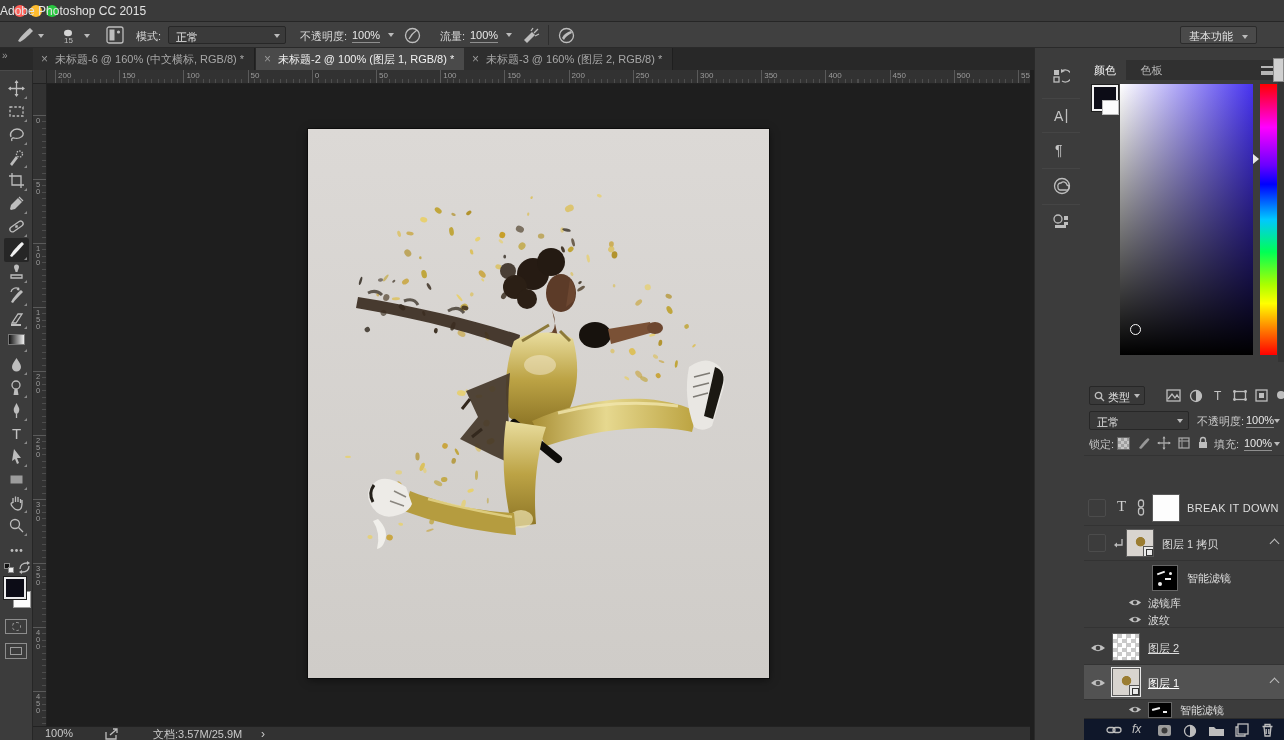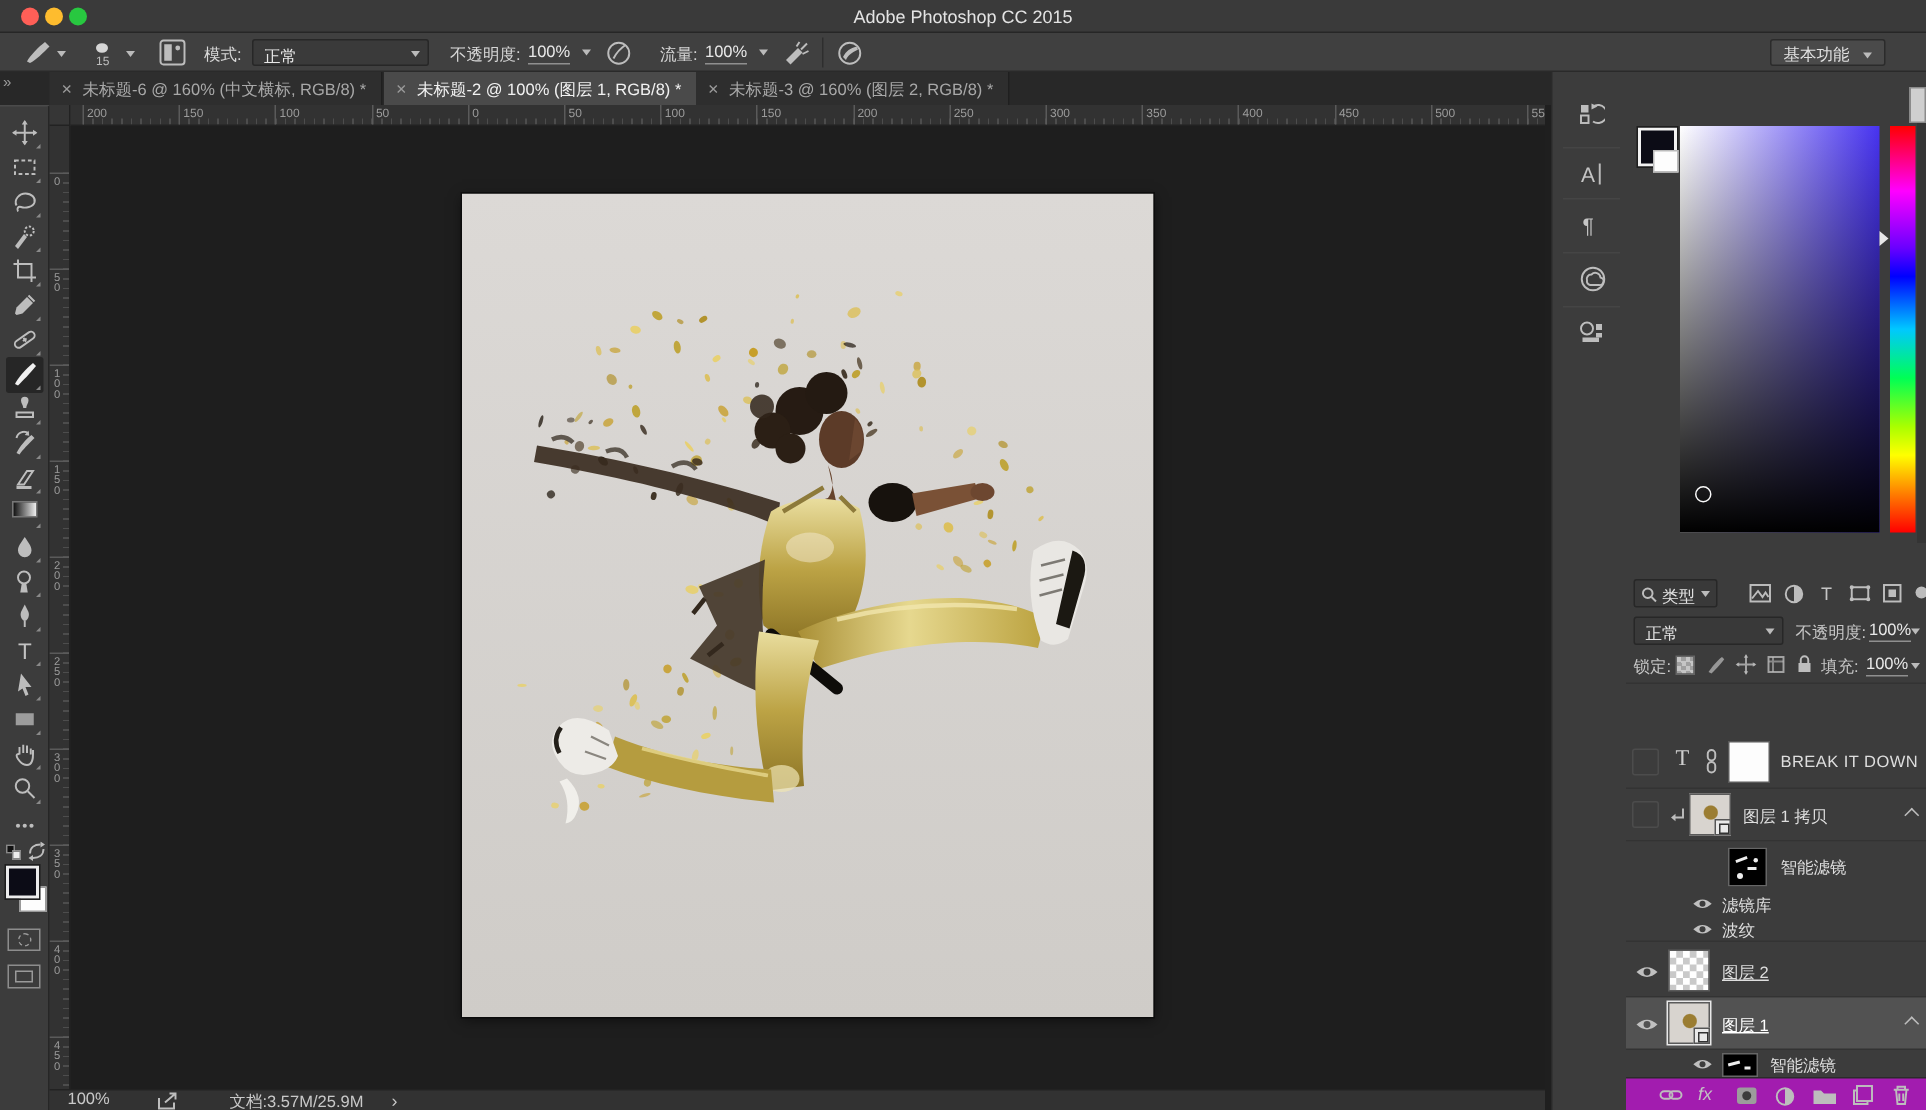--- a/index.html
+++ b/index.html
@@ -2,21 +2,21 @@
 <html><head>
 <meta charset="utf-8">
 <style>
   html,body{margin:0;padding:0;background:#111;}
   *{box-sizing:border-box;font-family:"Liberation Sans","DejaVu Sans",sans-serif;}
   .app{position:relative;width:1284px;height:740px;background:#1f1f1f;overflow:hidden;color:#cfcfcf;}
   .abs{position:absolute;}
   
   .titlebar{left:0;top:0;width:1284px;height:22px;background:#3a3a3a;border-bottom:1px solid #262626;}
   .tl{width:12px;height:12px;border-radius:50%;top:5px;}
-  .title{left:0;right:0;top:4px;text-align:center;font-size:12px;color:#e3e3e3;}
+  .title{left:0;right:0;top:4px;text-align:left;font-size:12px;color:#e3e3e3;}
   
   .optionsbar{left:0;top:22px;width:1284px;height:26px;background:#404040;border-bottom:1px solid #2a2a2a;}
   .opt-lbl{font-size:11px;color:#d6d6d6;top:7px;}
   .opt-val{font-size:11px;color:#e8e8e8;}
   .dd{background:#3a3a3a;border:1px solid #272727;border-radius:2px;height:18px;top:4px;}
   .chev{width:0;height:0;border-left:3.5px solid transparent;border-right:3.5px solid transparent;border-top:4px solid #bbb;display:inline-block;}
   .scrub{border-bottom:1px solid #8f8f8f;padding-bottom:1px;}
   .vsep{width:1px;background:#2e2e2e;top:3px;height:20px;}
   .ws-btn{height:18px;top:4px;background:#4a4a4a;border:1px solid #2b2b2b;border-radius:2px;font-size:11px;color:#e0e0e0;padding:2px 8px;}
   
@@ -84,21 +84,21 @@
   .checker{background:conic-gradient(#c9c9c9 25%,#ffffff 0 50%,#c9c9c9 0 75%,#ffffff 0);background-size:9px 9px;}
   .photo-thumb{background:radial-gradient(circle at 52% 45%,#9b7d32 0 22%,#d8d4cf 26%);background-color:#d8d4cf;}
   .so-badge{position:absolute;right:-1px;bottom:-1px;width:11px;height:11px;background:#e9e9e9;border:1px solid #555;}
   .so-badge:before{content:"";position:absolute;left:2px;top:2px;width:5px;height:5px;border:1px solid #333;}
   .lname{font-size:11px;color:#dedede;white-space:nowrap;}
   .eye{fill:#c0c0c0;}
   .mask-thumb{background:#000;border:1px solid #666;position:relative;}
   .mask-thumb i{position:absolute;background:#eee;display:block;}
   .blendopt{width:12px;height:8px;border-top:2px solid #aaa;border-bottom:2px solid #aaa;position:relative;}
   .caret-up{width:7px;height:7px;border-left:1.5px solid #bdbdbd;border-top:1.5px solid #bdbdbd;transform:rotate(45deg);}
-  .lp-bottombar{left:0;top:356px;width:200px;height:22px;background:#a21caf;border-top:1px solid #2b2b2b;}
+  .lp-bottombar{left:0;top:356px;width:200px;height:22px;background:#0f172a;border-top:1px solid #2b2b2b;}
   
   .s{stroke:#bdbdbd;fill:none;stroke-width:1.3;}
   .f{fill:#bdbdbd;stroke:none;}
 </style>
 </head>
 <body>
 
 <div class="app">
 
   <div class="abs titlebar">
@@ -600,20 +600,25 @@
       <svg width="18" height="18" viewBox="0 0 18 18">
           <circle cx="6" cy="6" r="4" class="s"></circle>
           <rect x="12" y="3" width="4" height="4" class="f"></rect>
           <rect x="12" y="9" width="4" height="3" class="f"></rect>
           <rect x="3" y="12" width="11" height="3" class="f"></rect>
         </svg>
     </div>
   </div>
 
   <div class="abs colorpanel">
+    <div class="ptabstrip">
+      <span class="ptab active">颜色</span>
+      <span class="ptab">色板</span>
+      <span class="abs hamb" style="right:10px;top:6px"></span>
+    </div>
     <div class="abs fgswatch"></div>
     <div class="abs bgswatch"></div>
     <div class="abs satbox">
       <div class="abs satring" style="left:10px;top:240px"></div>
     </div>
     <div class="abs huearrow"></div>
     <div class="abs huestrip"></div>
   </div>
 
   <div class="abs rr-edge"></div>

